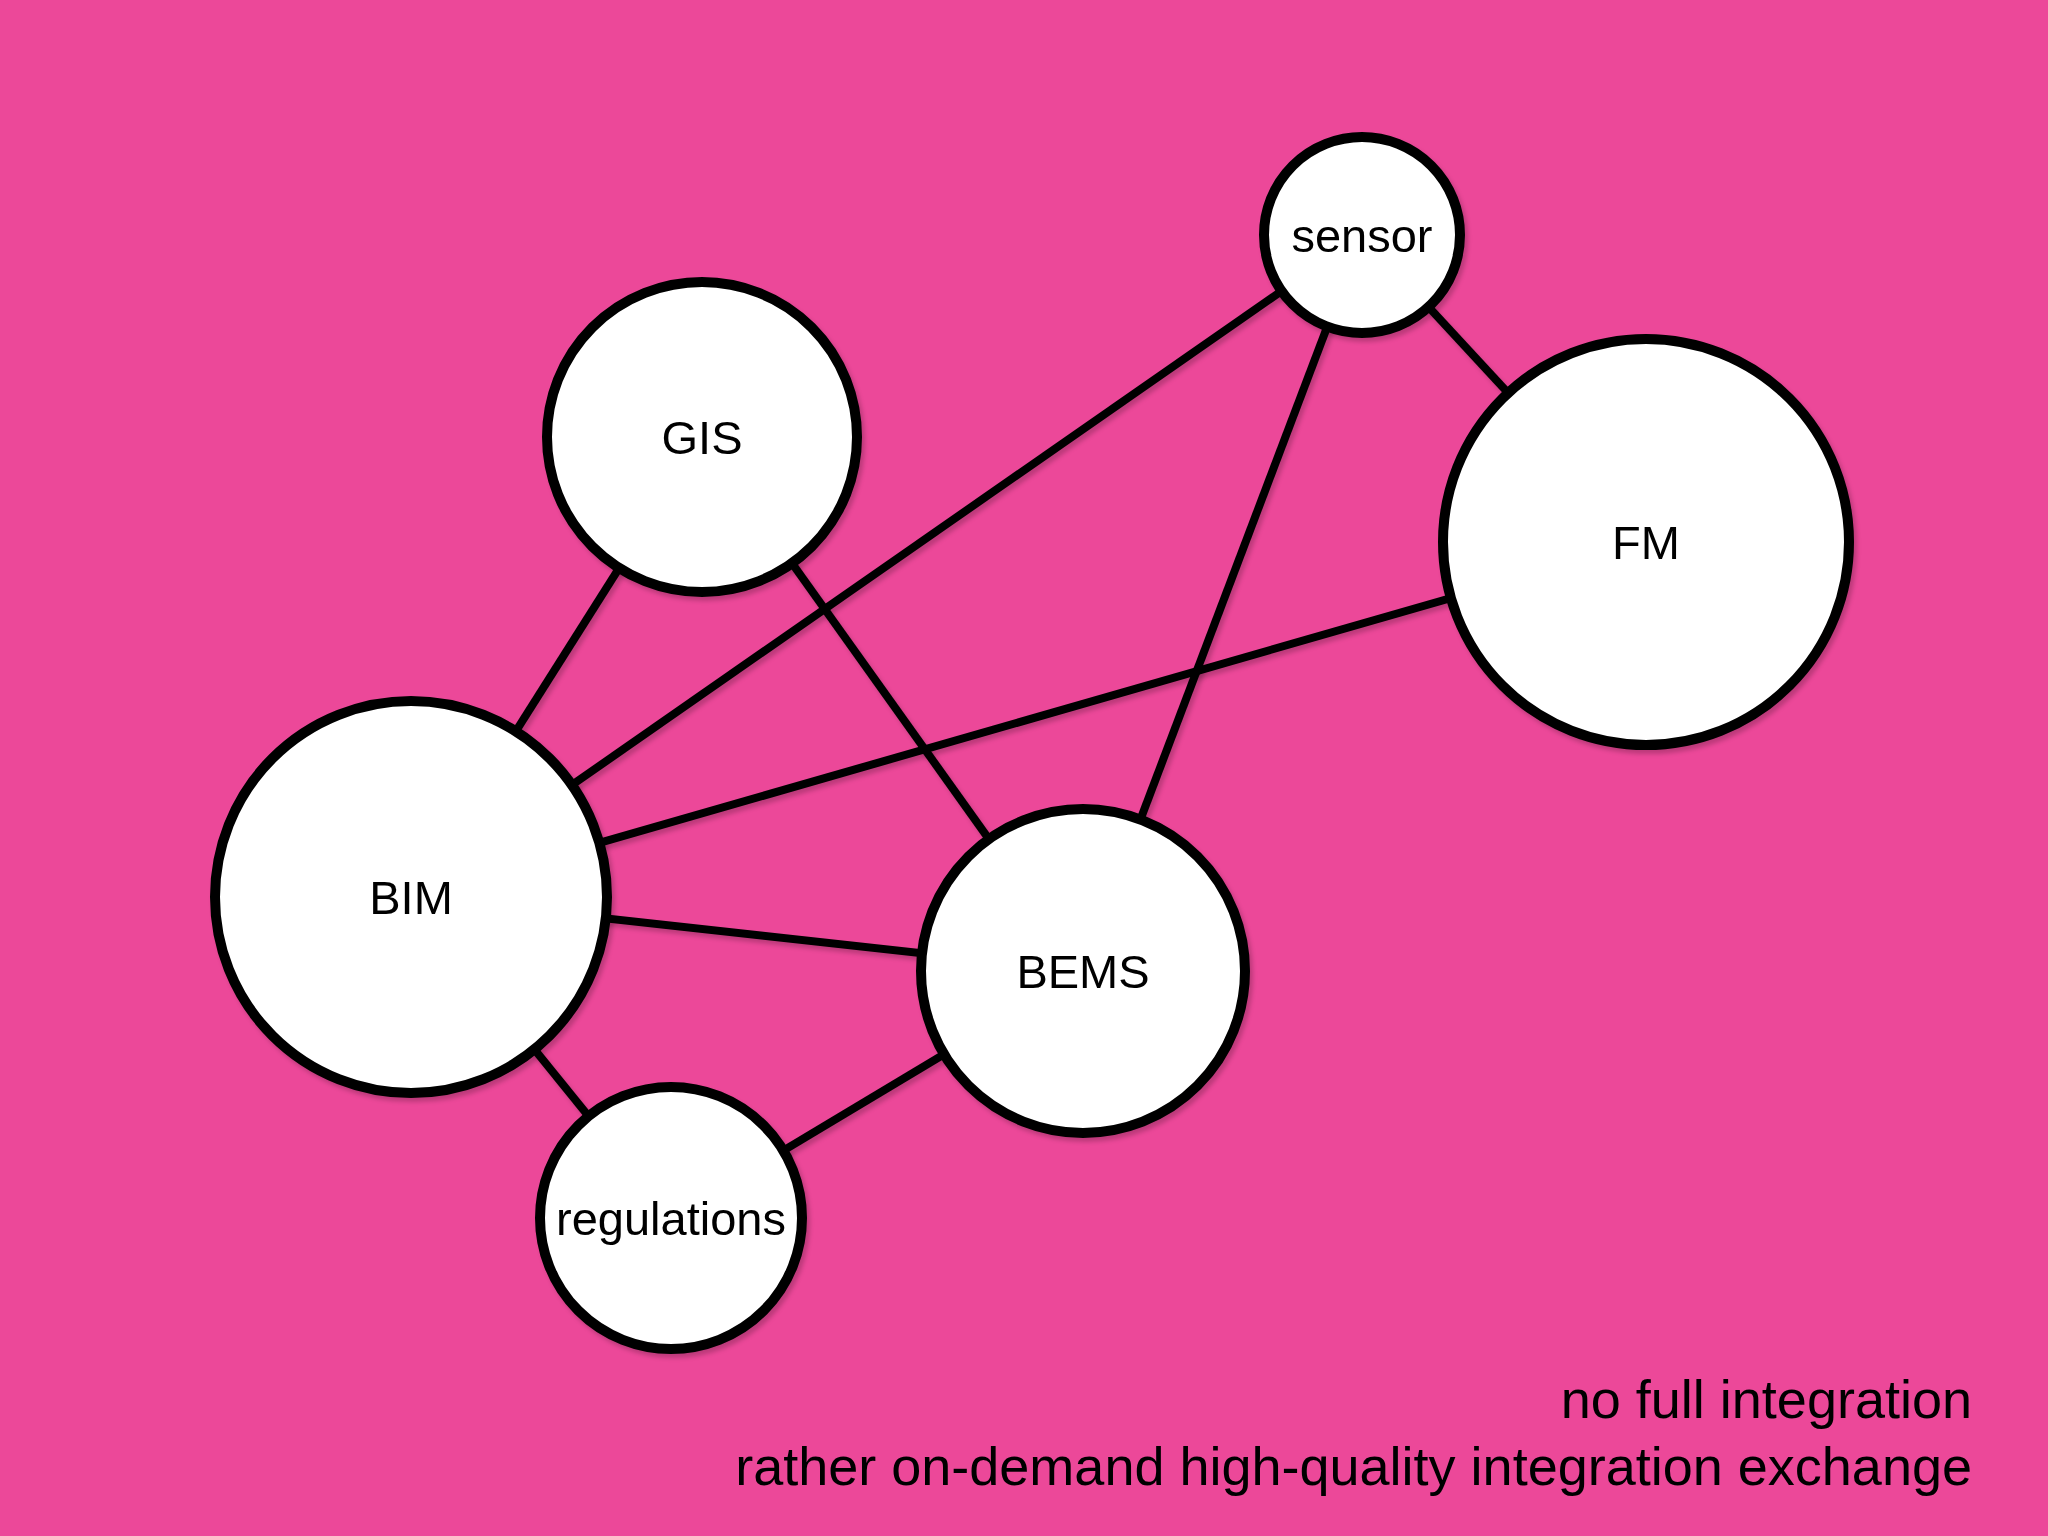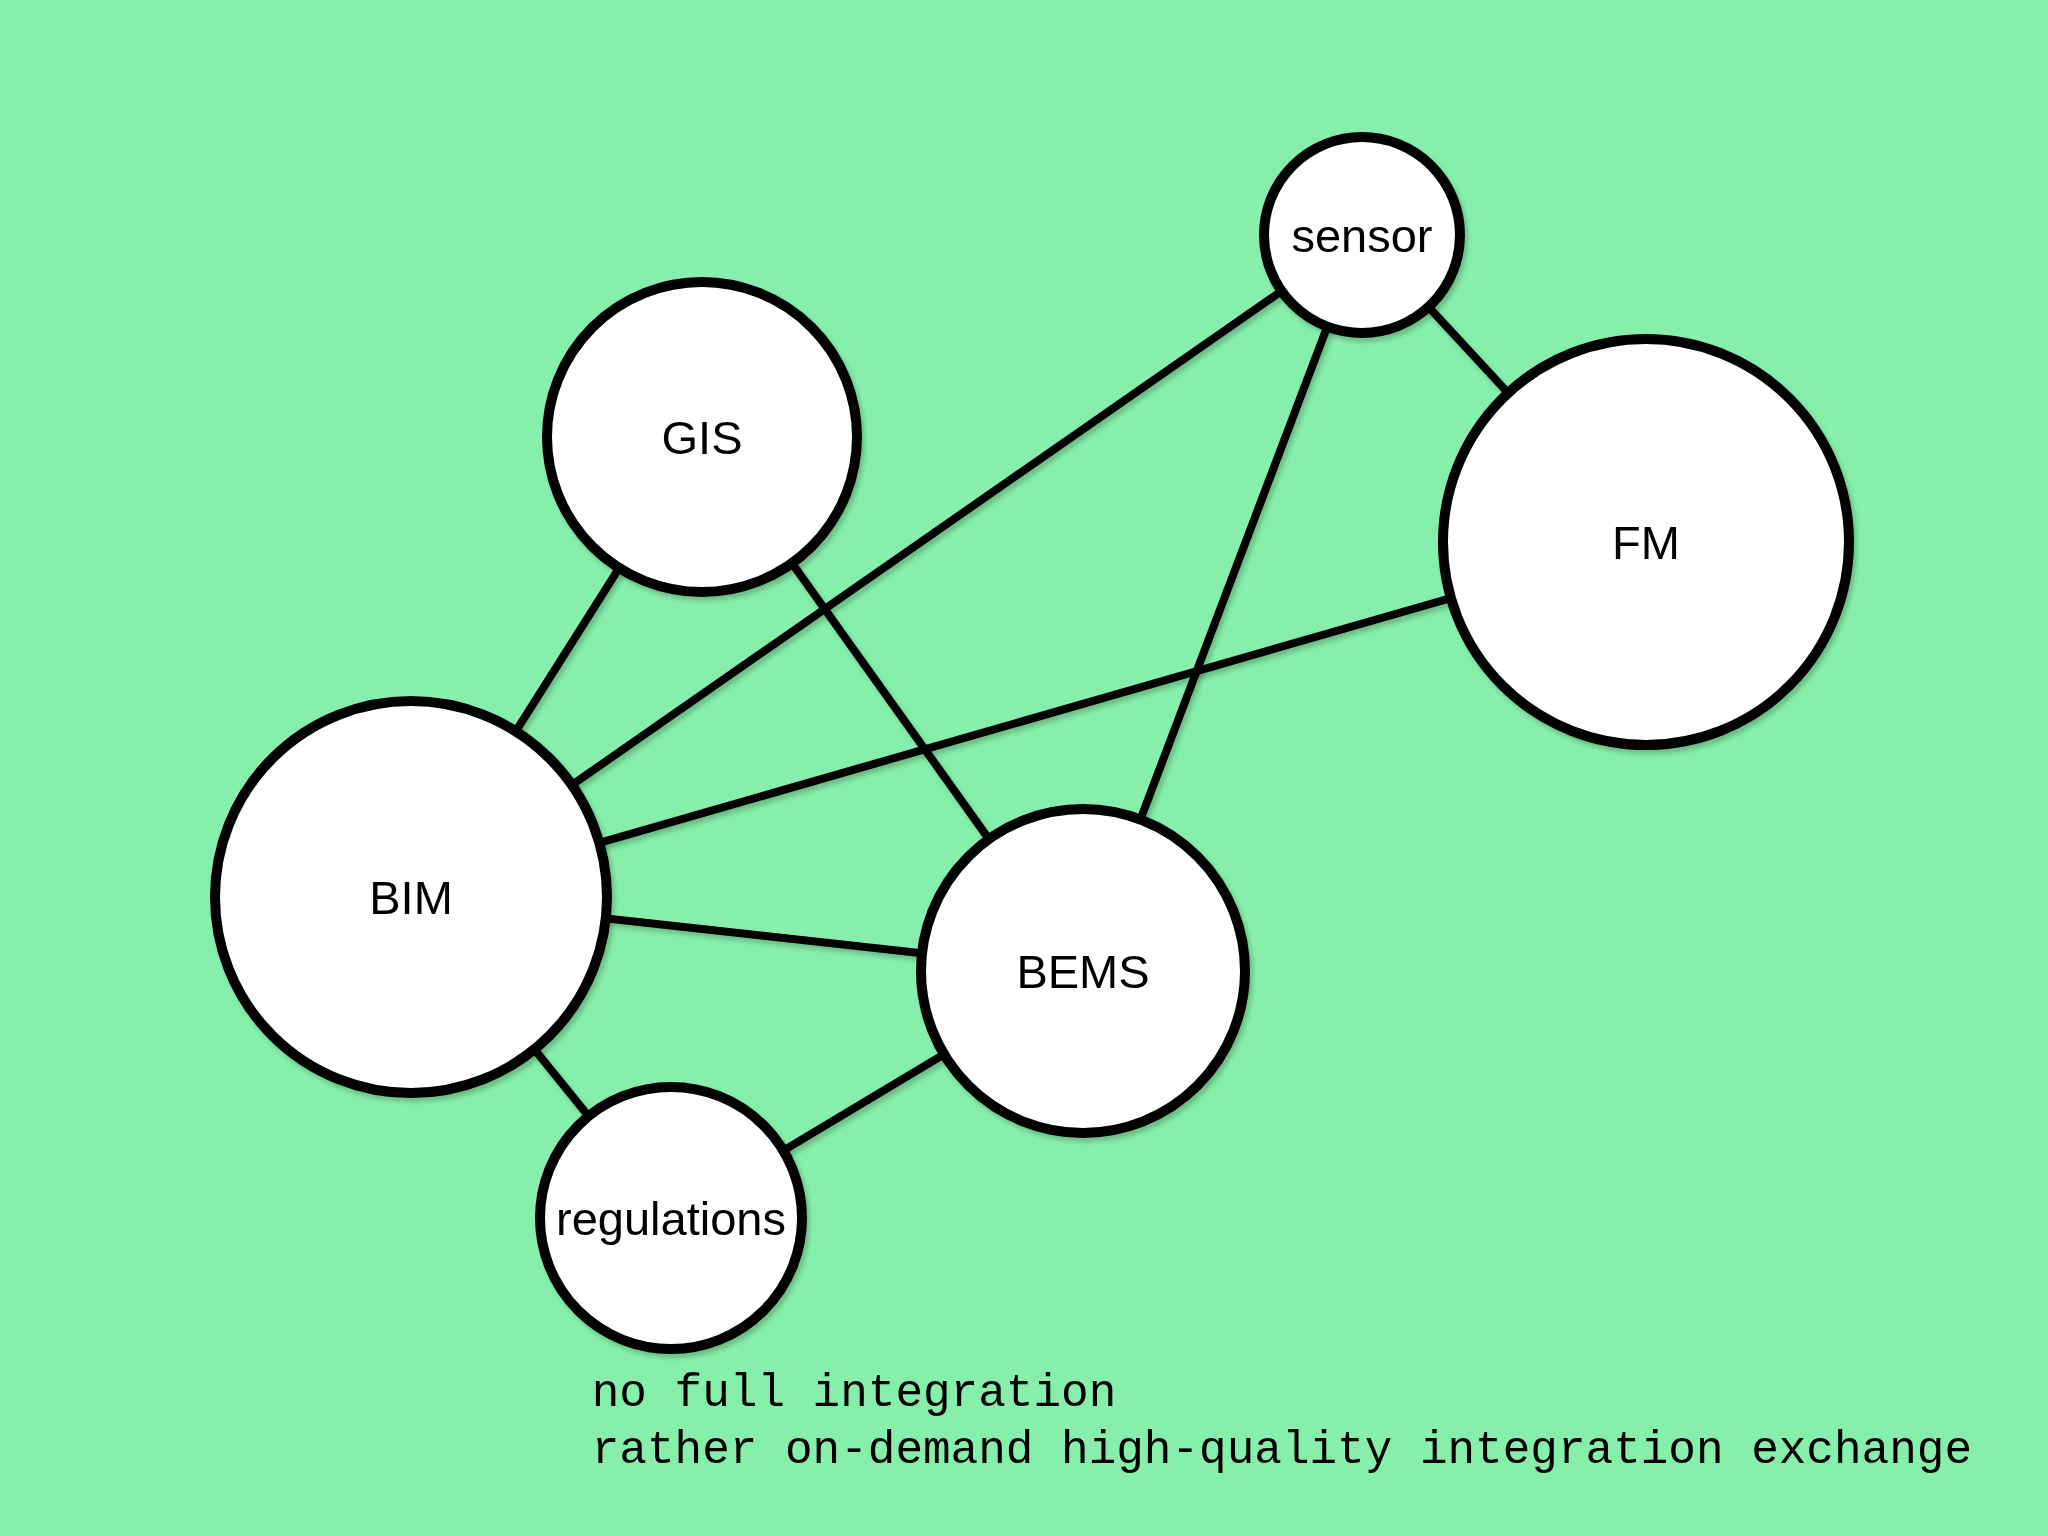--- a/index.html
+++ b/index.html
@@ -4,21 +4,21 @@
 <style>
   html, body {
     margin: 0;
     padding: 0;
     background: #ffffff;
   }
   .stage {
     position: relative;
     width: 2048px;
     height: 1536px;
-    background: #86efac;
+    background: #ec4899;
     overflow: hidden;
     font-family: "Liberation Sans", sans-serif;
   }
   svg.diagram {
     position: absolute;
     left: 0;
     top: 0;
     width: 2048px;
     height: 1536px;
     display: block;
@@ -39,25 +39,25 @@
     font-family: "Liberation Sans", sans-serif;
     font-size: 47px;
     fill: var(--ink, #000000);
     text-anchor: middle;
     dominant-baseline: central;
   }
   .caption {
     position: absolute;
     right: 76px;
     top: 1366px;
-    font-size: 46px;
+    text-align: right;
+    font-size: 54px;
     line-height: 1.24;
     color: var(--ink, #000000);
     white-space: nowrap;
-    font-family: Liberation Mono, monospace;
   }
 </style>
 </head>
 <body>
 
 <div class="stage">
   <svg class="diagram" id="diagram" viewBox="0 0 2048 1536">
       <line x1="411" y1="897" x2="702" y2="437" class="edge"></line>
       <line x1="411" y1="897" x2="1362" y2="235" class="edge"></line>
       <line x1="411" y1="897" x2="1646" y2="542" class="edge"></line>

